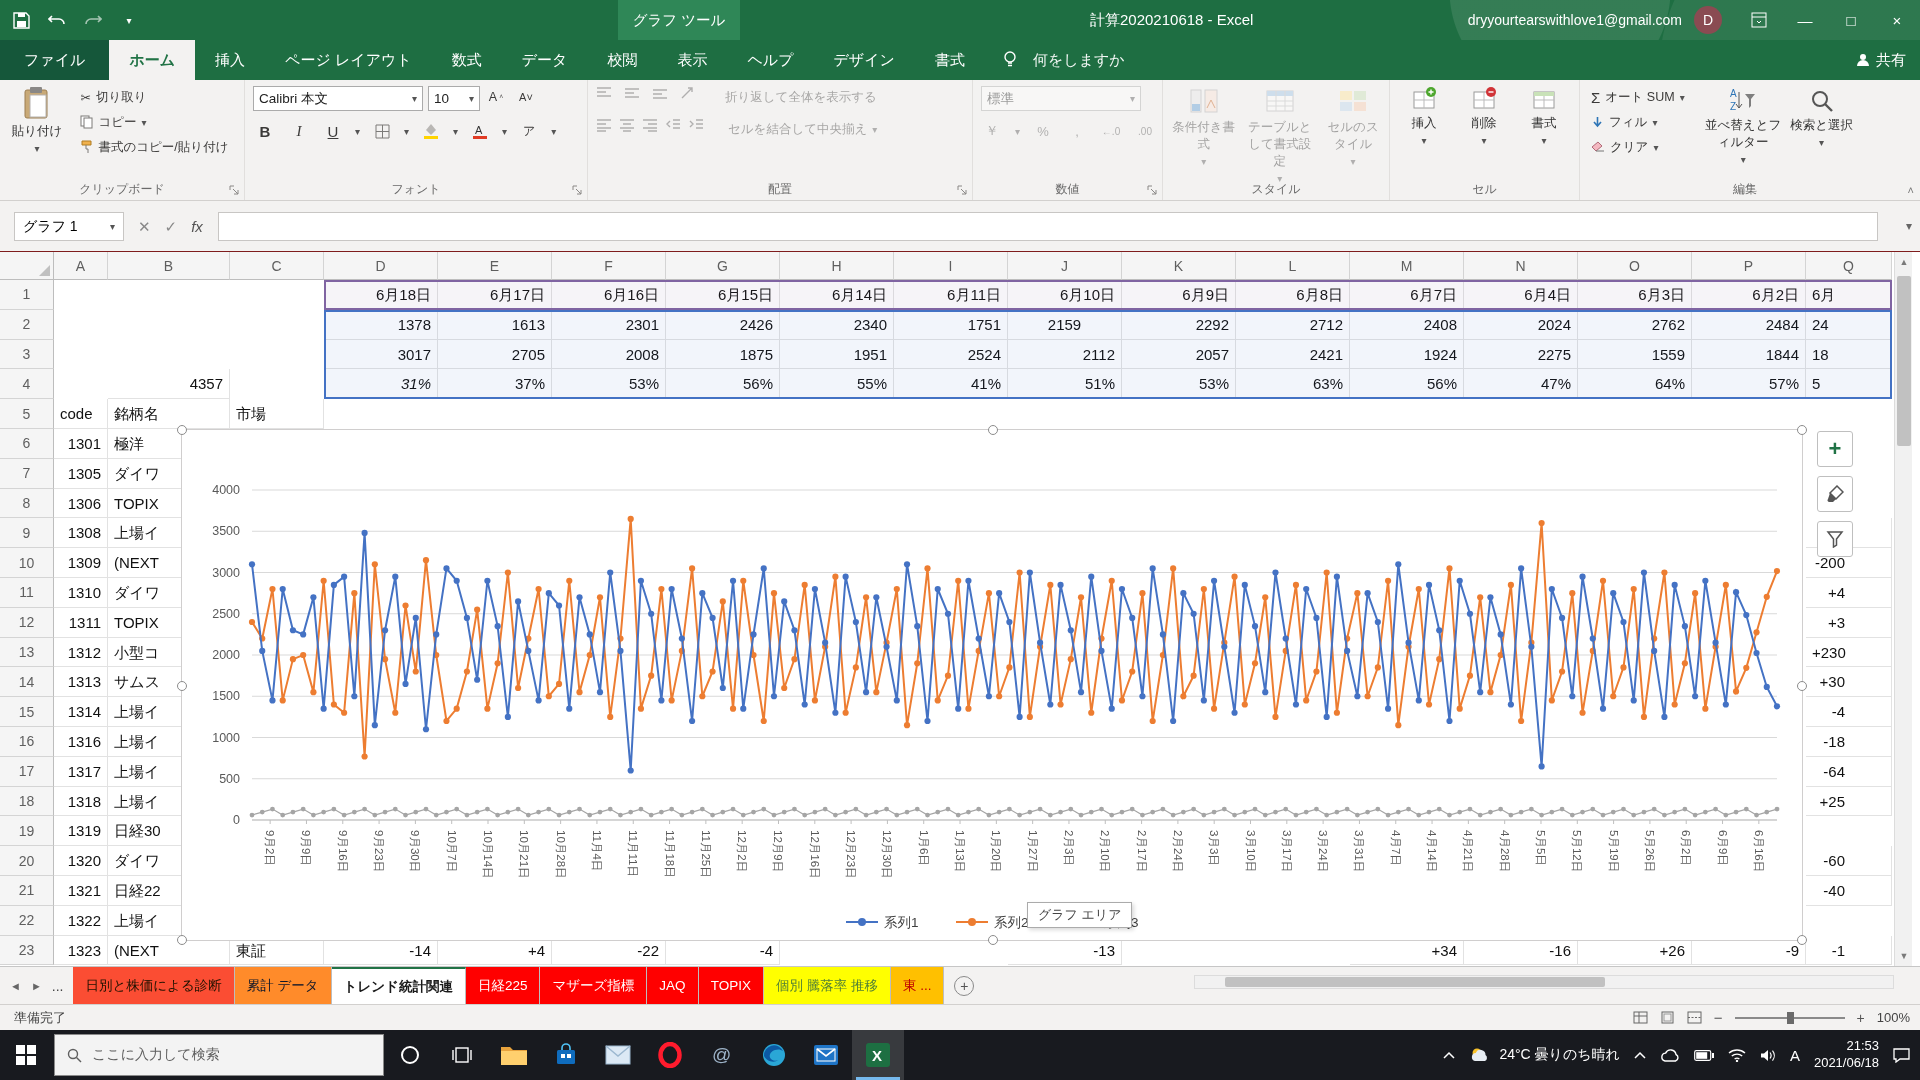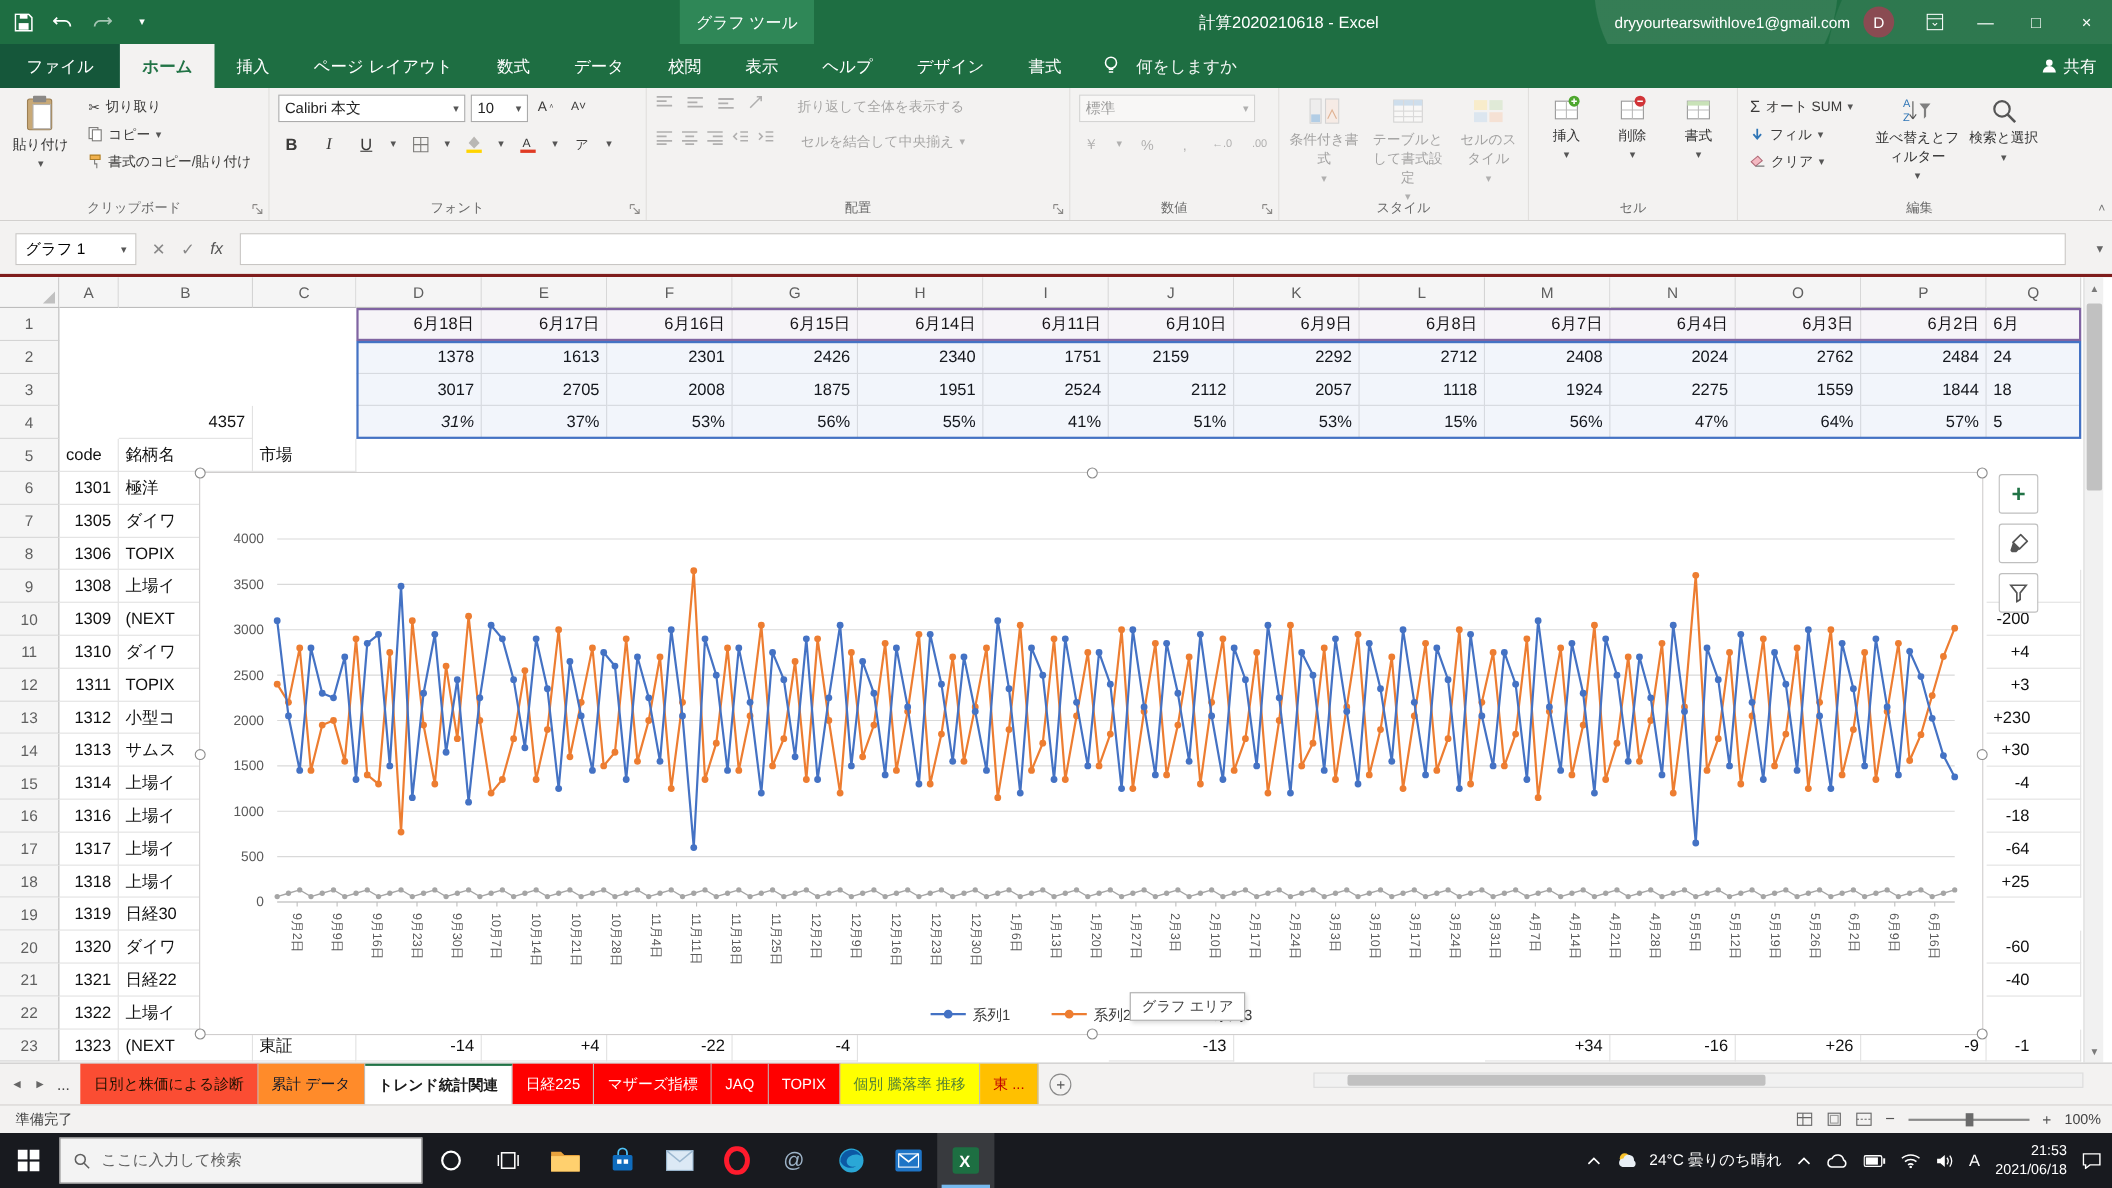--- a/index.html
+++ b/index.html
@@ -47,21 +47,21 @@
   .combo { background:#fff; border:1px solid #ababab; height:25px; display:flex; align-items:center;
     padding:0 5px; gap:8px; font-size:13.5px; color:#222; }
   .mini { width:24px; height:22px; display:flex; align-items:center; justify-content:center; }
   .dis { opacity:.42; }
   .caret { font-size:10px; color:#555; }
   .bold-b { font-weight:bold; font-size:15px; }
   .ital-i { font-style:italic; font-family:"Liberation Serif",serif; font-size:15px; }
   .und-u { text-decoration:underline; font-size:15px; }
 
   
-  .fbar { position:absolute; left:0; top:201px; width:1920px; height:51px; background:#f3f2f1; border-bottom:3px solid #7f1d1d; }
+  .fbar { position:absolute; left:0; top:201px; width:1920px; height:51px; background:#f3f2f1; border-bottom:1px solid #7f1d1d; }
   .namebox { position:absolute; left:14px; top:11px; width:110px; height:29px; background:#fff; border:1px solid #c8c6c4;
     display:flex; align-items:center; padding:0 8px; font-size:14px; justify-content:space-between; }
   .fxbtns { position:absolute; left:138px; top:11px; height:29px; display:flex; align-items:center; gap:14px; color:#888; font-size:15px; }
   .ffield { position:absolute; left:218px; top:11px; width:1660px; height:29px; background:#fff; border:1px solid #c8c6c4; }
   .fexp { position:absolute; right:8px; top:18px; color:#666; font-size:12px; }
 
   
   .sheet { position:absolute; left:0; top:252px; width:1920px; height:714px; background:#fff; overflow:hidden; }
   .corner { position:absolute; left:0; top:0; width:54px; height:28px; background:#f5f5f5; border-right:1px solid #bdbdbd; border-bottom:1px solid #bdbdbd; }
   .corner:after { content:""; position:absolute; right:3px; bottom:3px; border-left:11px solid transparent; border-bottom:11px solid #c0c0c0; }
@@ -548,36 +548,36 @@
         <div class="cell" style="left: 1692px; top: 57.8px; width: 114px; text-align: right;">2484</div>
         <div class="cell" style="left: 1806px; top: 57.8px; width: 86px; text-align: left;">24</div>
         <div class="cell" style="left: 324px; top: 87.6px; width: 114px; text-align: right;">3017</div>
         <div class="cell" style="left: 438px; top: 87.6px; width: 114px; text-align: right;">2705</div>
         <div class="cell" style="left: 552px; top: 87.6px; width: 114px; text-align: right;">2008</div>
         <div class="cell" style="left: 666px; top: 87.6px; width: 114px; text-align: right;">1875</div>
         <div class="cell" style="left: 780px; top: 87.6px; width: 114px; text-align: right;">1951</div>
         <div class="cell" style="left: 894px; top: 87.6px; width: 114px; text-align: right;">2524</div>
         <div class="cell" style="left: 1008px; top: 87.6px; width: 114px; text-align: right;">2112</div>
         <div class="cell" style="left: 1122px; top: 87.6px; width: 114px; text-align: right;">2057</div>
-        <div class="cell" style="left: 1236px; top: 87.6px; width: 114px; text-align: right;">1118</div>
+        <div class="cell" style="left: 1236px; top: 87.6px; width: 114px; text-align: right;">2421</div>
         <div class="cell" style="left: 1350px; top: 87.6px; width: 114px; text-align: right;">1924</div>
         <div class="cell" style="left: 1464px; top: 87.6px; width: 114px; text-align: right;">2275</div>
         <div class="cell" style="left: 1578px; top: 87.6px; width: 114px; text-align: right;">1559</div>
         <div class="cell" style="left: 1692px; top: 87.6px; width: 114px; text-align: right;">1844</div>
         <div class="cell" style="left: 1806px; top: 87.6px; width: 86px; text-align: left;">18</div>
         <div class="cell" style="left: 108px; top: 117.4px; width: 122px; text-align: right;">4357</div>
         <div class="cell" style="left: 324px; top: 117.4px; width: 114px; text-align: right; font-style: italic;">31%</div>
         <div class="cell" style="left: 438px; top: 117.4px; width: 114px; text-align: right;">37%</div>
         <div class="cell" style="left: 552px; top: 117.4px; width: 114px; text-align: right;">53%</div>
         <div class="cell" style="left: 666px; top: 117.4px; width: 114px; text-align: right;">56%</div>
         <div class="cell" style="left: 780px; top: 117.4px; width: 114px; text-align: right;">55%</div>
         <div class="cell" style="left: 894px; top: 117.4px; width: 114px; text-align: right;">41%</div>
         <div class="cell" style="left: 1008px; top: 117.4px; width: 114px; text-align: right;">51%</div>
         <div class="cell" style="left: 1122px; top: 117.4px; width: 114px; text-align: right;">53%</div>
-        <div class="cell" style="left: 1236px; top: 117.4px; width: 114px; text-align: right;">15%</div>
+        <div class="cell" style="left: 1236px; top: 117.4px; width: 114px; text-align: right;">63%</div>
         <div class="cell" style="left: 1350px; top: 117.4px; width: 114px; text-align: right;">56%</div>
         <div class="cell" style="left: 1464px; top: 117.4px; width: 114px; text-align: right;">47%</div>
         <div class="cell" style="left: 1578px; top: 117.4px; width: 114px; text-align: right;">64%</div>
         <div class="cell" style="left: 1692px; top: 117.4px; width: 114px; text-align: right;">57%</div>
         <div class="cell" style="left: 1806px; top: 117.4px; width: 86px; text-align: left;">5</div>
         <div class="cell" style="left: 54px; top: 147.2px; width: 54px; text-align: left;">code</div>
         <div class="cell" style="left: 108px; top: 147.2px; width: 122px; text-align: left;">銘柄名</div>
         <div class="cell" style="left: 230px; top: 147.2px; width: 94px; text-align: left;">市場</div>
         <div class="cell" style="left: 54px; top: 177px; width: 54px; text-align: right;">1301</div>
         <div class="cell" style="left: 108px; top: 177px; width: 122px; text-align: left;">極洋</div>

